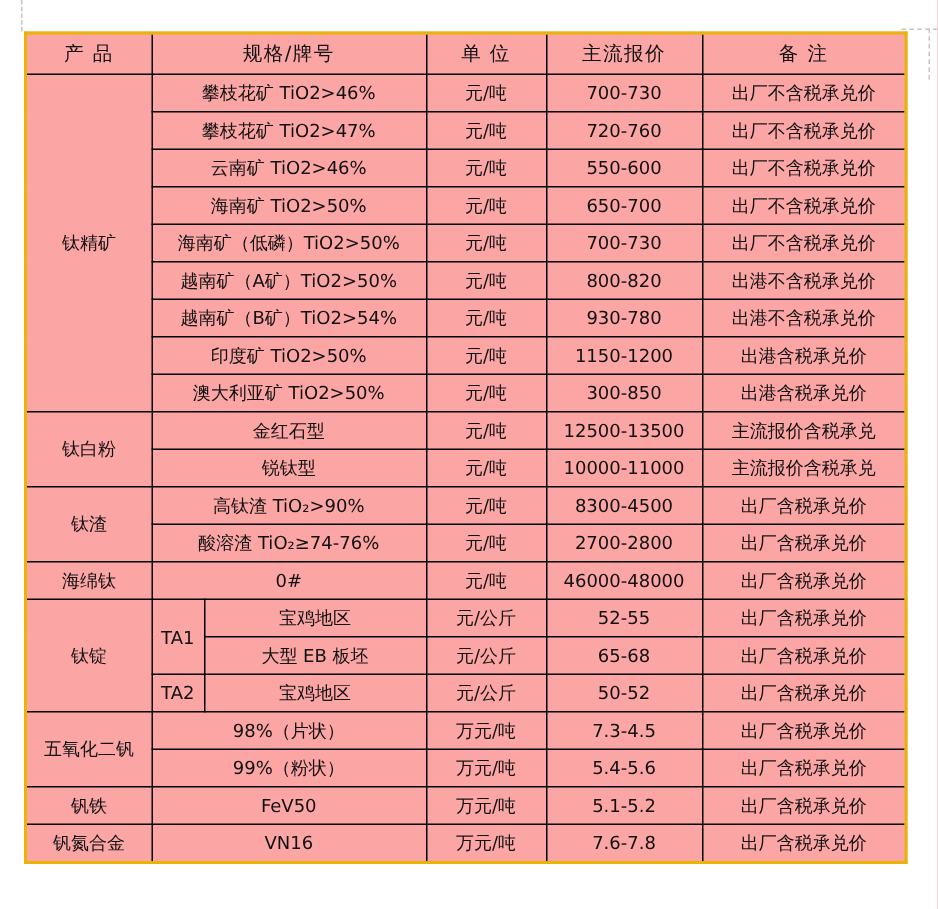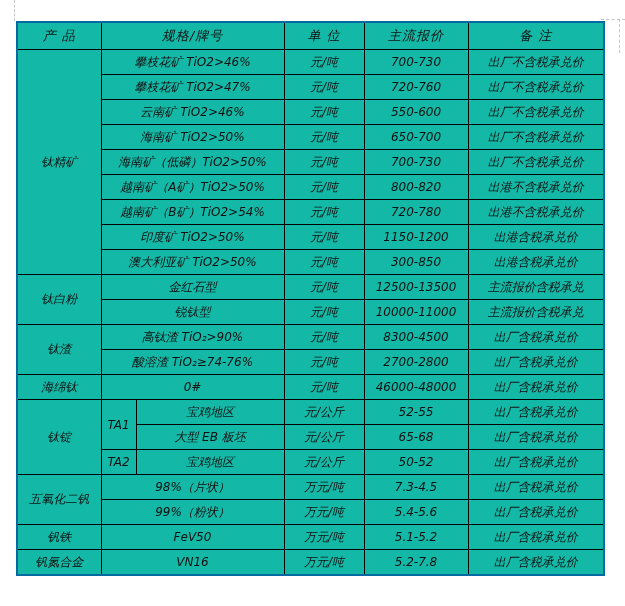--- a/index.html
+++ b/index.html
@@ -9,23 +9,22 @@
     font-family:"DejaVu Sans",sans-serif;
     color:#111111;
     position:relative;
     overflow:hidden;
   }
   table.price-table{
     position:absolute;
     left:16px;top:21px;
     border-collapse:collapse;
     table-layout:fixed;
-    border:2px solid #0369a1;
-    background:#14b8a6;
-    font-style:italic;
+    border:2px solid #eab308;
+    background:#fca5a5;
   }
   .price-table th,
   .price-table td{
     border:1px solid #000000;
     text-align:center;
     vertical-align:middle;
     font-weight:normal;
     padding:0 2px;
     white-space:nowrap;
     overflow:hidden;
@@ -94,21 +93,21 @@
   </tr>
   <tr>
     <td colspan="2">越南矿（A矿）TiO2&gt;50%</td>
     <td>元/吨</td>
     <td>800-820</td>
     <td>出港不含税承兑价</td>
   </tr>
   <tr>
     <td colspan="2">越南矿（B矿）TiO2&gt;54%</td>
     <td>元/吨</td>
-    <td>720-780</td>
+    <td>930-780</td>
     <td>出港不含税承兑价</td>
   </tr>
   <tr>
     <td colspan="2">印度矿 TiO2&gt;50%</td>
     <td>元/吨</td>
     <td>1150-1200</td>
     <td>出港含税承兑价</td>
   </tr>
   <tr>
     <td colspan="2">澳大利亚矿 TiO2&gt;50%</td>
@@ -194,17 +193,17 @@
     <td colspan="2">FeV50</td>
     <td>万元/吨</td>
     <td>5.1-5.2</td>
     <td>出厂含税承兑价</td>
   </tr>
 
   <tr>
     <td>钒氮合金</td>
     <td colspan="2">VN16</td>
     <td>万元/吨</td>
-    <td>5.2-7.8</td>
+    <td>7.6-7.8</td>
     <td>出厂含税承兑价</td>
   </tr>
 </tbody>
   </table>
 
 </body></html>

